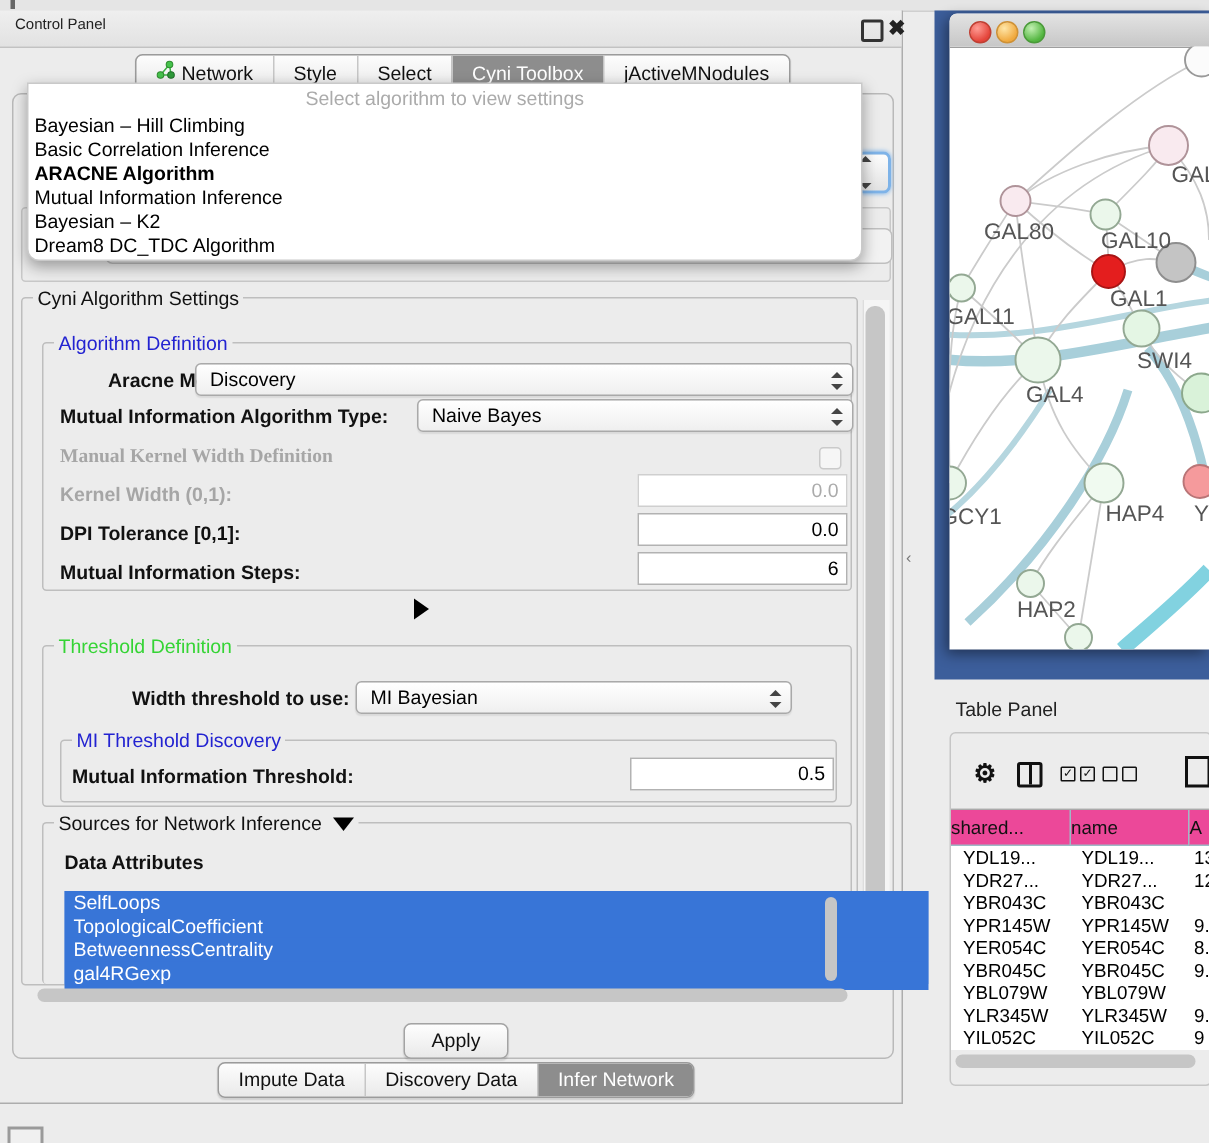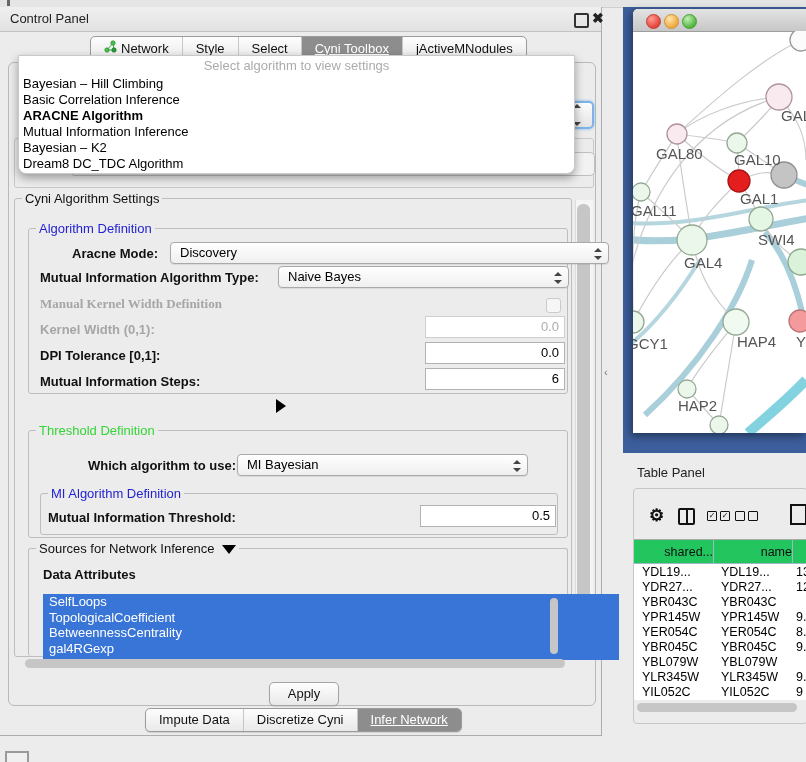--- a/index.html
+++ b/index.html
@@ -4,28 +4,28 @@
 <style>
   html,body{margin:0;padding:0;background:#ECECEC;font-family:"Liberation Sans",sans-serif;}
   #screen{position:relative;width:806px;height:762px;overflow:hidden;background:#ECECEC;}
   .abs{position:absolute;}
   
   #topstrip{left:0;top:0;width:806px;height:7px;background:#E5E5E5;border-bottom:1px solid #CFCFCF;}
   #topmark{left:7px;top:0;width:3px;height:6px;background:#666;}
   
   #cp{left:0;top:7px;width:601px;height:728px;background:#ECECEC;border-right:1px solid #ADADAD;border-bottom:1px solid #ADADAD;}
   #cp-titlebar{left:0;top:0;width:601px;height:24px;background:linear-gradient(#EFEFEF,#E2E2E2);border-bottom:1px solid #C2C2C2;}
-  #cp-title{left:10px;top:4px;font-size:13px;color:#222;}
+  #cp-title{left:10px;top:4px;font-size:10px;color:#222;}
   #cp-float{left:574px;top:6px;width:11px;height:11px;border:2px solid #333;border-radius:2px;}
   #cp-close{left:592px;top:3px;font-size:14px;font-weight:bold;color:#222;}
   
   .seg{display:flex;border:1px solid #9B9B9B;border-radius:5px;overflow:hidden;background:linear-gradient(#FDFDFD,#E9E9E9);box-shadow:0 1px 1px rgba(0,0,0,.12);}
   .seg .tab{padding:3px 13px 4px 13px;font-size:13px;color:#111;border-left:1px solid #C6C6C6;white-space:nowrap;display:flex;align-items:center;gap:4px;}
   .seg .tab:first-child{border-left:none;text-align:center;}
-  .seg .tab.sel{background:#8D8D8D;color:#FFF;text-decoration:underline;}
+  .seg .tab.sel{background:#8D8D8D;color:#FFF;}
   #top-tabs{left:90px;top:29px;}
   #bottom-tabs{left:145px;top:701px;}
   
   #cp-border{left:8px;top:55px;width:586px;height:642px;border:1px solid #B9B9B9;border-radius:6px;}
   
   #hidden-groupbox{left:14px;top:131px;width:578px;height:48px;border:1px solid #C8C8C8;border-radius:3px;z-index:1;}
   #hidden-combo{left:70px;top:145px;width:513px;height:22px;border:1px solid #BFBFBF;border-radius:5px;background:#F2F2F2;color:#B5B5B5;font-size:13px;line-height:22px;padding-left:10px;z-index:2;}
   #focus-combo-frag{left:571px;top:94px;width:19px;height:24px;border:2px solid #7EB3E8;border-radius:5px;background:linear-gradient(#FDFDFD,#E3E3E3);box-shadow:0 0 3px #7EB3E8;z-index:2;}
   
   #popup{left:18px;top:48px;width:555px;height:117px;background:#FFF;border:1px solid #C9C9C9;border-radius:0 0 8px 8px;box-shadow:0 4px 10px rgba(0,0,0,.35);z-index:10;overflow:hidden;}
@@ -73,21 +73,21 @@
   #tp-box{left:633px;top:488px;width:173px;height:234px;background:#ECECEC;border:1px solid #C6C6C6;border-radius:4px;overflow:hidden;}
   #gear-icon{left:15px;top:16px;font-size:17px;color:#111;font-weight:bold;}
   #cols-icon{left:44px;top:19px;width:13px;height:13px;border:2px solid #111;border-radius:2px;}
   #cols-icon:before{content:"";position:absolute;left:5.5px;top:0;width:2px;height:13px;background:#111;}
   .cb-pair{display:flex;gap:3px;}
   #cb-checked{left:73px;top:22px;} #cb-unchecked{left:101px;top:22px;}
   .mini-cb{width:8px;height:8px;border:1.5px solid #111;border-radius:1px;font-size:8px;line-height:8px;color:#111;text-align:center;}
   #doc-icon{left:156px;top:15px;width:13px;height:17px;border:2px solid #111;background:#ECECEC;}
   #tbl{position:absolute;left:0px;top:50px;width:173px;height:160px;background:#FFF;border-top:1px solid #AAA;}
   #tbl-head{position:absolute;left:0;top:0;height:24px;display:flex;}
-  .th{background:#22c55e;border-right:1px solid #9DB9C6;border-bottom:1px solid #9DB9C6;font-size:12.5px;color:#111;text-align:right;line-height:24px;overflow:hidden;white-space:nowrap;}
+  .th{background:#ec4899;border-right:1px solid #9DB9C6;border-bottom:1px solid #9DB9C6;font-size:12.5px;color:#111;text-align:left;line-height:24px;overflow:hidden;white-space:nowrap;}
   .trow{position:absolute;left:0;height:15px;width:173px;font-size:12.5px;color:#000;white-space:nowrap;}
   .td{position:absolute;top:0;overflow:hidden;}
   #tbl-hscroll{position:absolute;left:3px;top:214px;width:160px;height:9px;background:#C6C6C6;border-radius:5px;}
 </style>
 </head>
 <body>
 
 <div id="screen">
 
   <div class="abs" id="topstrip"></div>
@@ -147,21 +147,21 @@
     <div class="abs gbox" style="left:14px;top:191px;width:556px;height:457px;"></div>
     <div class="glabel" style="left:22px;top:184px;color:#111;">Cyni Algorithm Settings</div>
 
     <div class="abs sb-track" style="left:575px;top:193px;width:17px;height:455px;"></div>
     <div class="abs sb-v" style="left:577px;top:197px;width:13px;height:444px;"></div>
 
     <div class="abs gbox" style="left:28px;top:221px;width:538px;height:164px;"></div>
     <div class="glabel blue" style="left:36px;top:214px;">Algorithm Definition</div>
 
     <div class="abs lbl" style="left:40px;top:239px;margin-left:32px;">Aracne Mode:</div>
-    <div class="abs combo" style="left:130px;top:235px;width:428px;height:20px;margin-left:40px;">
+    <div class="abs combo" style="left:130px;top:235px;width:428px;height:20px;">
       <span>Discovery</span>
       <span class="arr">
           <b class="up"></b>
           <b class="dn"></b>
         </span>
     </div>
 
     <div class="abs lbl" style="left:40px;top:263px;">Mutual Information Algorithm Type:</div>
     <div class="abs combo" style="left:278px;top:259px;width:280px;height:20px;">
       <span>Naive Bayes</span>
@@ -181,31 +181,31 @@
     <div class="abs tfield" style="left:425px;top:335px;width:133px;height:20px;">0.0</div>
 
     <div class="abs lbl" style="left:40px;top:367px;">Mutual Information Steps:</div>
     <div class="abs tfield" style="left:425px;top:361px;width:133px;height:20px;">6</div>
 
     <div class="abs" style="left:276px;top:392px;width:0;height:0;border-top:7px solid transparent;border-bottom:7px solid transparent;border-left:10px solid #000;"></div>
 
     <div class="abs gbox" style="left:28px;top:423px;width:538px;height:106px;"></div>
     <div class="glabel green" style="left:36px;top:416px;">Threshold Definition</div>
 
-    <div class="abs lbl" style="left:88px;top:451px;">Which algorithm to use:</div>
+    <div class="abs lbl" style="left:88px;top:451px;">Width threshold to use:</div>
     <div class="abs combo" style="left:237px;top:447px;width:280px;height:20px;">
       <span>MI Bayesian</span>
       <span class="arr">
           <b class="up"></b>
           <b class="dn"></b>
         </span>
     </div>
 
     <div class="abs gbox" style="left:40px;top:486px;width:516px;height:40px;"></div>
-    <div class="glabel blue" style="left:48px;top:479px;">MI Algorithm Definition</div>
+    <div class="glabel blue" style="left:48px;top:479px;">MI Threshold Discovery</div>
     <div class="abs lbl" style="left:48px;top:503px;">Mutual Information Threshold:</div>
     <div class="abs tfield" style="left:420px;top:498px;width:129px;height:20px;">0.5</div>
 
     <div class="abs gbox" style="left:28px;top:541px;width:538px;height:107px;border-bottom:none;"></div>
     <div class="glabel" style="left:36px;top:534px;color:#111;">
       <span>Sources for Network Inference</span>
       <span style="display:inline-block;width:0;height:0;border-left:7px solid transparent;border-right:7px solid transparent;border-top:9px solid #000;vertical-align:middle;margin-left:4px;"></span>
     </div>
     <div class="abs lbl" style="left:43px;top:560px;">Data Attributes</div>
     <div class="abs" id="attr-list">
@@ -218,21 +218,21 @@
 
     <div class="abs sb-v" style="left:25px;top:652px;width:540px;height:9px;"></div>
 
     <div class="abs" id="apply-btn">Apply</div>
 
     <div class="abs seg" id="bottom-tabs">
         <div class="tab">
           <span>Impute Data</span>
         </div>
         <div class="tab">
-          <span>Discretize Cyni</span>
+          <span>Discovery Data</span>
         </div>
         <div class="tab sel">
           <span>Infer Network</span>
         </div>
       </div>
   </div>
 
   <div class="abs" id="divider-arrow">‹</div>
   <div class="abs" id="mini-icon"></div>
 

